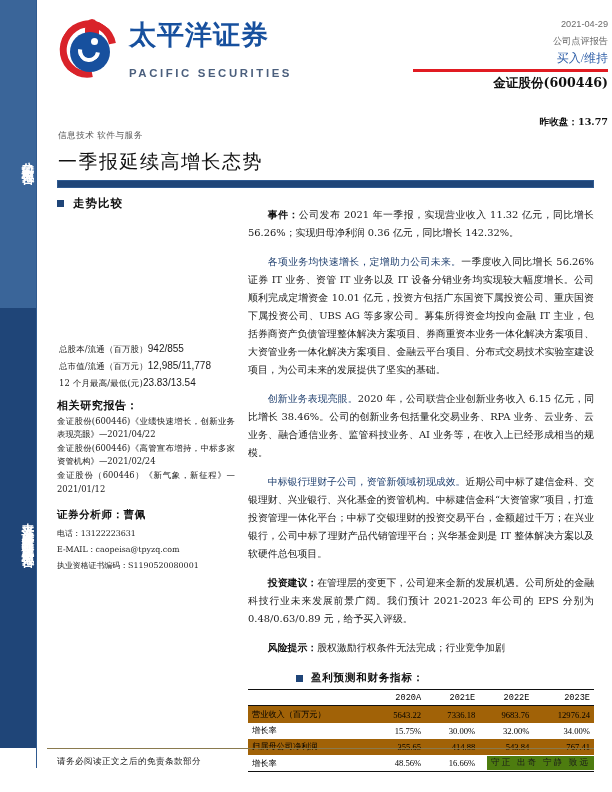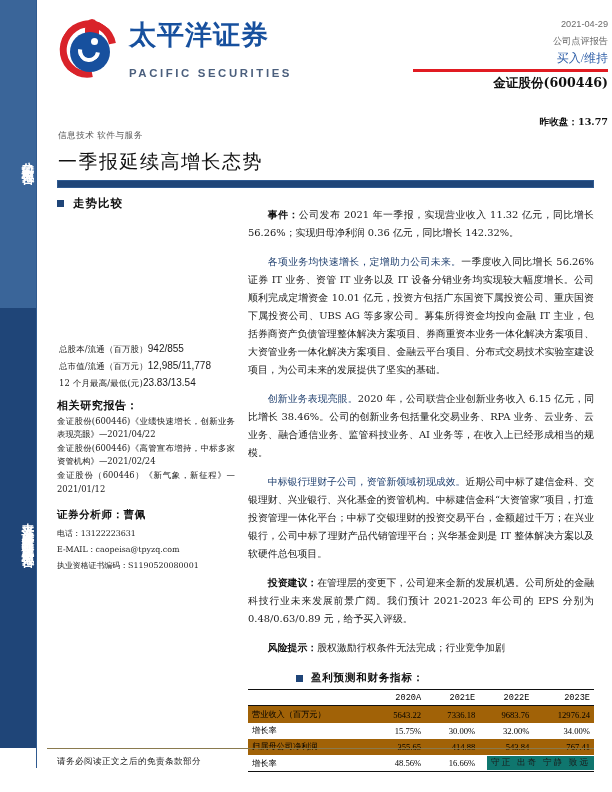--- a/index.html
+++ b/index.html
@@ -134,21 +134,21 @@
               font-weight:normal; font-family:Liberation Mono, monospace; }
   table.fin tbody tr.shade td { background:#a16207; }
   table.fin tbody tr:last-child td { border-bottom:1.4px solid #111; }
   td.indent { padding-left:16px; }
 
   
   .footer-rule { position:absolute; left:47px; top:748px; width:547px; height:1.3px; background:#8a7a4e; }
   .footer { position:absolute; left:57px; top:756px; width:537px; display:flex;
             justify-content:space-between; align-items:flex-start; }
   .f-left { font-size:8.6px; color:#1a1a1a; font-family:"DejaVu Serif","Liberation Serif",serif; letter-spacing:.4px; }
-  .f-right { font-size:8.6px; color:#1a1a1a; background:#0f766e; padding:1px 4px;
+  .f-right { font-size:8.6px; color:#1a1a1a; background:#4d7c0f; padding:1px 4px;
              font-family:"DejaVu Serif","Liberation Serif",serif; letter-spacing:2px; }
 </style>
 </head>
 <body>
 
 <div class="sidebar">
   <div class="sb-top"></div>
   <div class="sb-bottom"></div>
   <div class="sb-text t1">公司研究报告</div>
   <div class="sb-text t2">太平洋证券股份有限公司证券研究报告</div>

